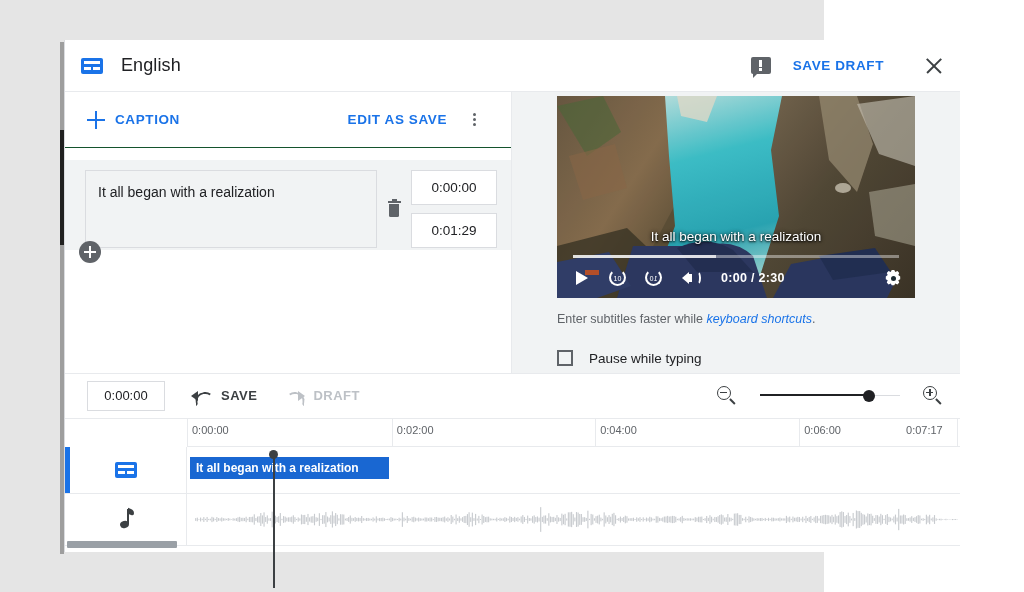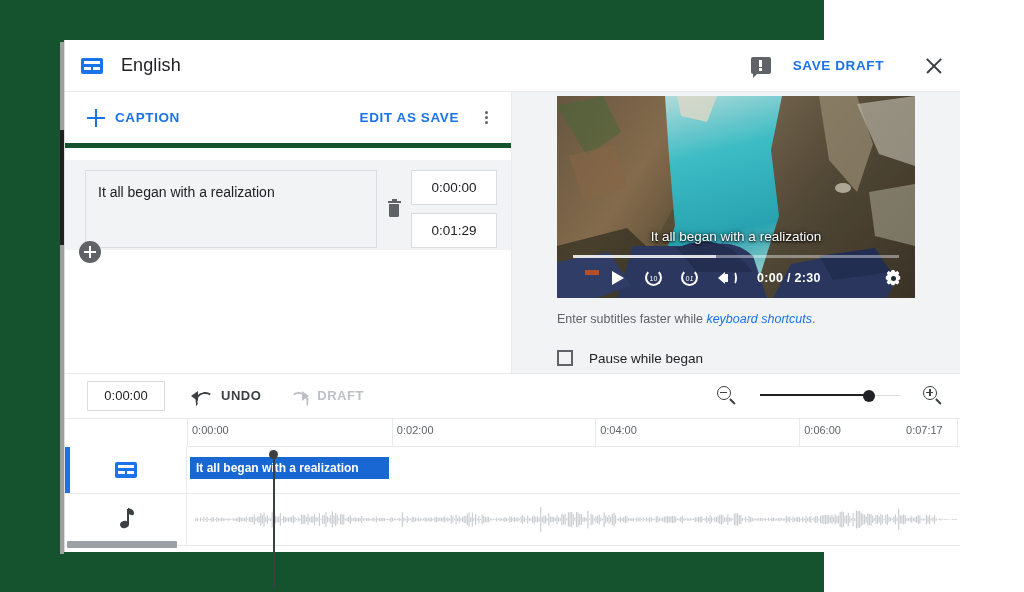--- a/index.html
+++ b/index.html
@@ -2,21 +2,21 @@
 <html><head>
 <meta charset="utf-8">
 <style>
   * { box-sizing: border-box; margin: 0; padding: 0; }
   html, body {
     width: 1024px; height: 592px;
     background: #ffffff;
     font-family: "Liberation Sans", sans-serif;
     overflow: hidden;
   }
-  #root { position: relative; width: 824px; height: 592px; background: #14532d; }
+  #root { position: relative; width: 824px; height: 592px; background: #e5e5e5; }
 
   
   .dialog {
     position: absolute; left: 64px; top: 40px;
     width: 896px; height: 512px;
     background: #fff;
     border-left: 1px solid #dadce0;
     display: flex; flex-direction: column;
   }
   .left-rail {
@@ -107,21 +107,21 @@
   }
   .col-right {
     flex: 1 1 auto; background: #f1f3f4;
     display: flex; flex-direction: column; align-items: center;
     padding-top: 2px;
   }
 
   
   .cap-toolbar {
     height: 56px; flex: 0 0 56px; display: flex; align-items: center;
-    padding: 0 14px 0 22px; border-bottom: 5px solid #14532d;
+    padding: 0 26px 0 22px; border-bottom: 1px solid #14532d;
   }
   .add-caption {
     display: flex; align-items: center; cursor: pointer;
     background: none; border: none; font-family: inherit;
   }
   .plus-icon {
     position: relative; width: 18px; height: 18px; margin-right: 10px;
   }
   .plus-icon::before, .plus-icon::after {
     content: ""; position: absolute; background: #1a73e8;
@@ -202,21 +202,21 @@
     text-shadow: 0 0 4px rgba(0,0,0,.95), 0 1px 2px rgba(0,0,0,.9);
     font-family: inherit;
   }
   .progress-track {
     position: absolute; left: 16px; right: 16px; bottom: 40px;
     height: 3px; background: rgba(255,255,255,.4);
   }
   .progress-buf { position: absolute; left: 0; top: 0; height: 3px; width: 44%; background: rgba(255,255,255,.75); }
   .ctrl-bar {
     position: absolute; left: 0; right: 0; bottom: 4px; height: 32px;
-    display: flex; align-items: center; padding: 0 12px; margin-left: 36px;
+    display: flex; align-items: center; padding: 0 12px;
   }
   .ctrl { width: 28px; height: 26px; margin-right: 8px; position: relative; cursor: pointer; }
   .play-tri {
     position: absolute; left: 7px; top: 6px; width: 0; height: 0;
     border-left: 12px solid #fff;
     border-top: 7px solid transparent;
     border-bottom: 7px solid transparent;
   }
   .circ-arrow {
     position: absolute; left: 4px; top: 4px; width: 17px; height: 17px;
@@ -526,30 +526,30 @@
             <div class="gear"></div>
           </div>
         </div>
 
         <div class="hint-line">
           <span>Enter subtitles faster while </span><a class="hint-link">keyboard shortcuts</a><span>.</span>
         </div>
 
         <div class="pause-row">
           <span class="cbx"></span>
-          <span class="pause-label">Pause while began</span>
+          <span class="pause-label">Pause while typing</span>
         </div>
       </div>
     </div>
 
     <div class="bottom-toolbar">
       <input class="tc-field" value="0:00:00" style="">
       <button class="ur-btn">
         <span class="undo-ico"></span>
-        <span class="ur-label">UNDO</span>
+        <span class="ur-label">SAVE</span>
       </button>
       <button class="ur-btn disabled">
         <span class="redo-ico"></span>
         <span class="ur-label">DRAFT</span>
       </button>
       <div class="zoom-group">
         <div class="mag">
           <span class="lens"></span>
             <span class="handle"></span>
             <span class="bar-h"></span>

